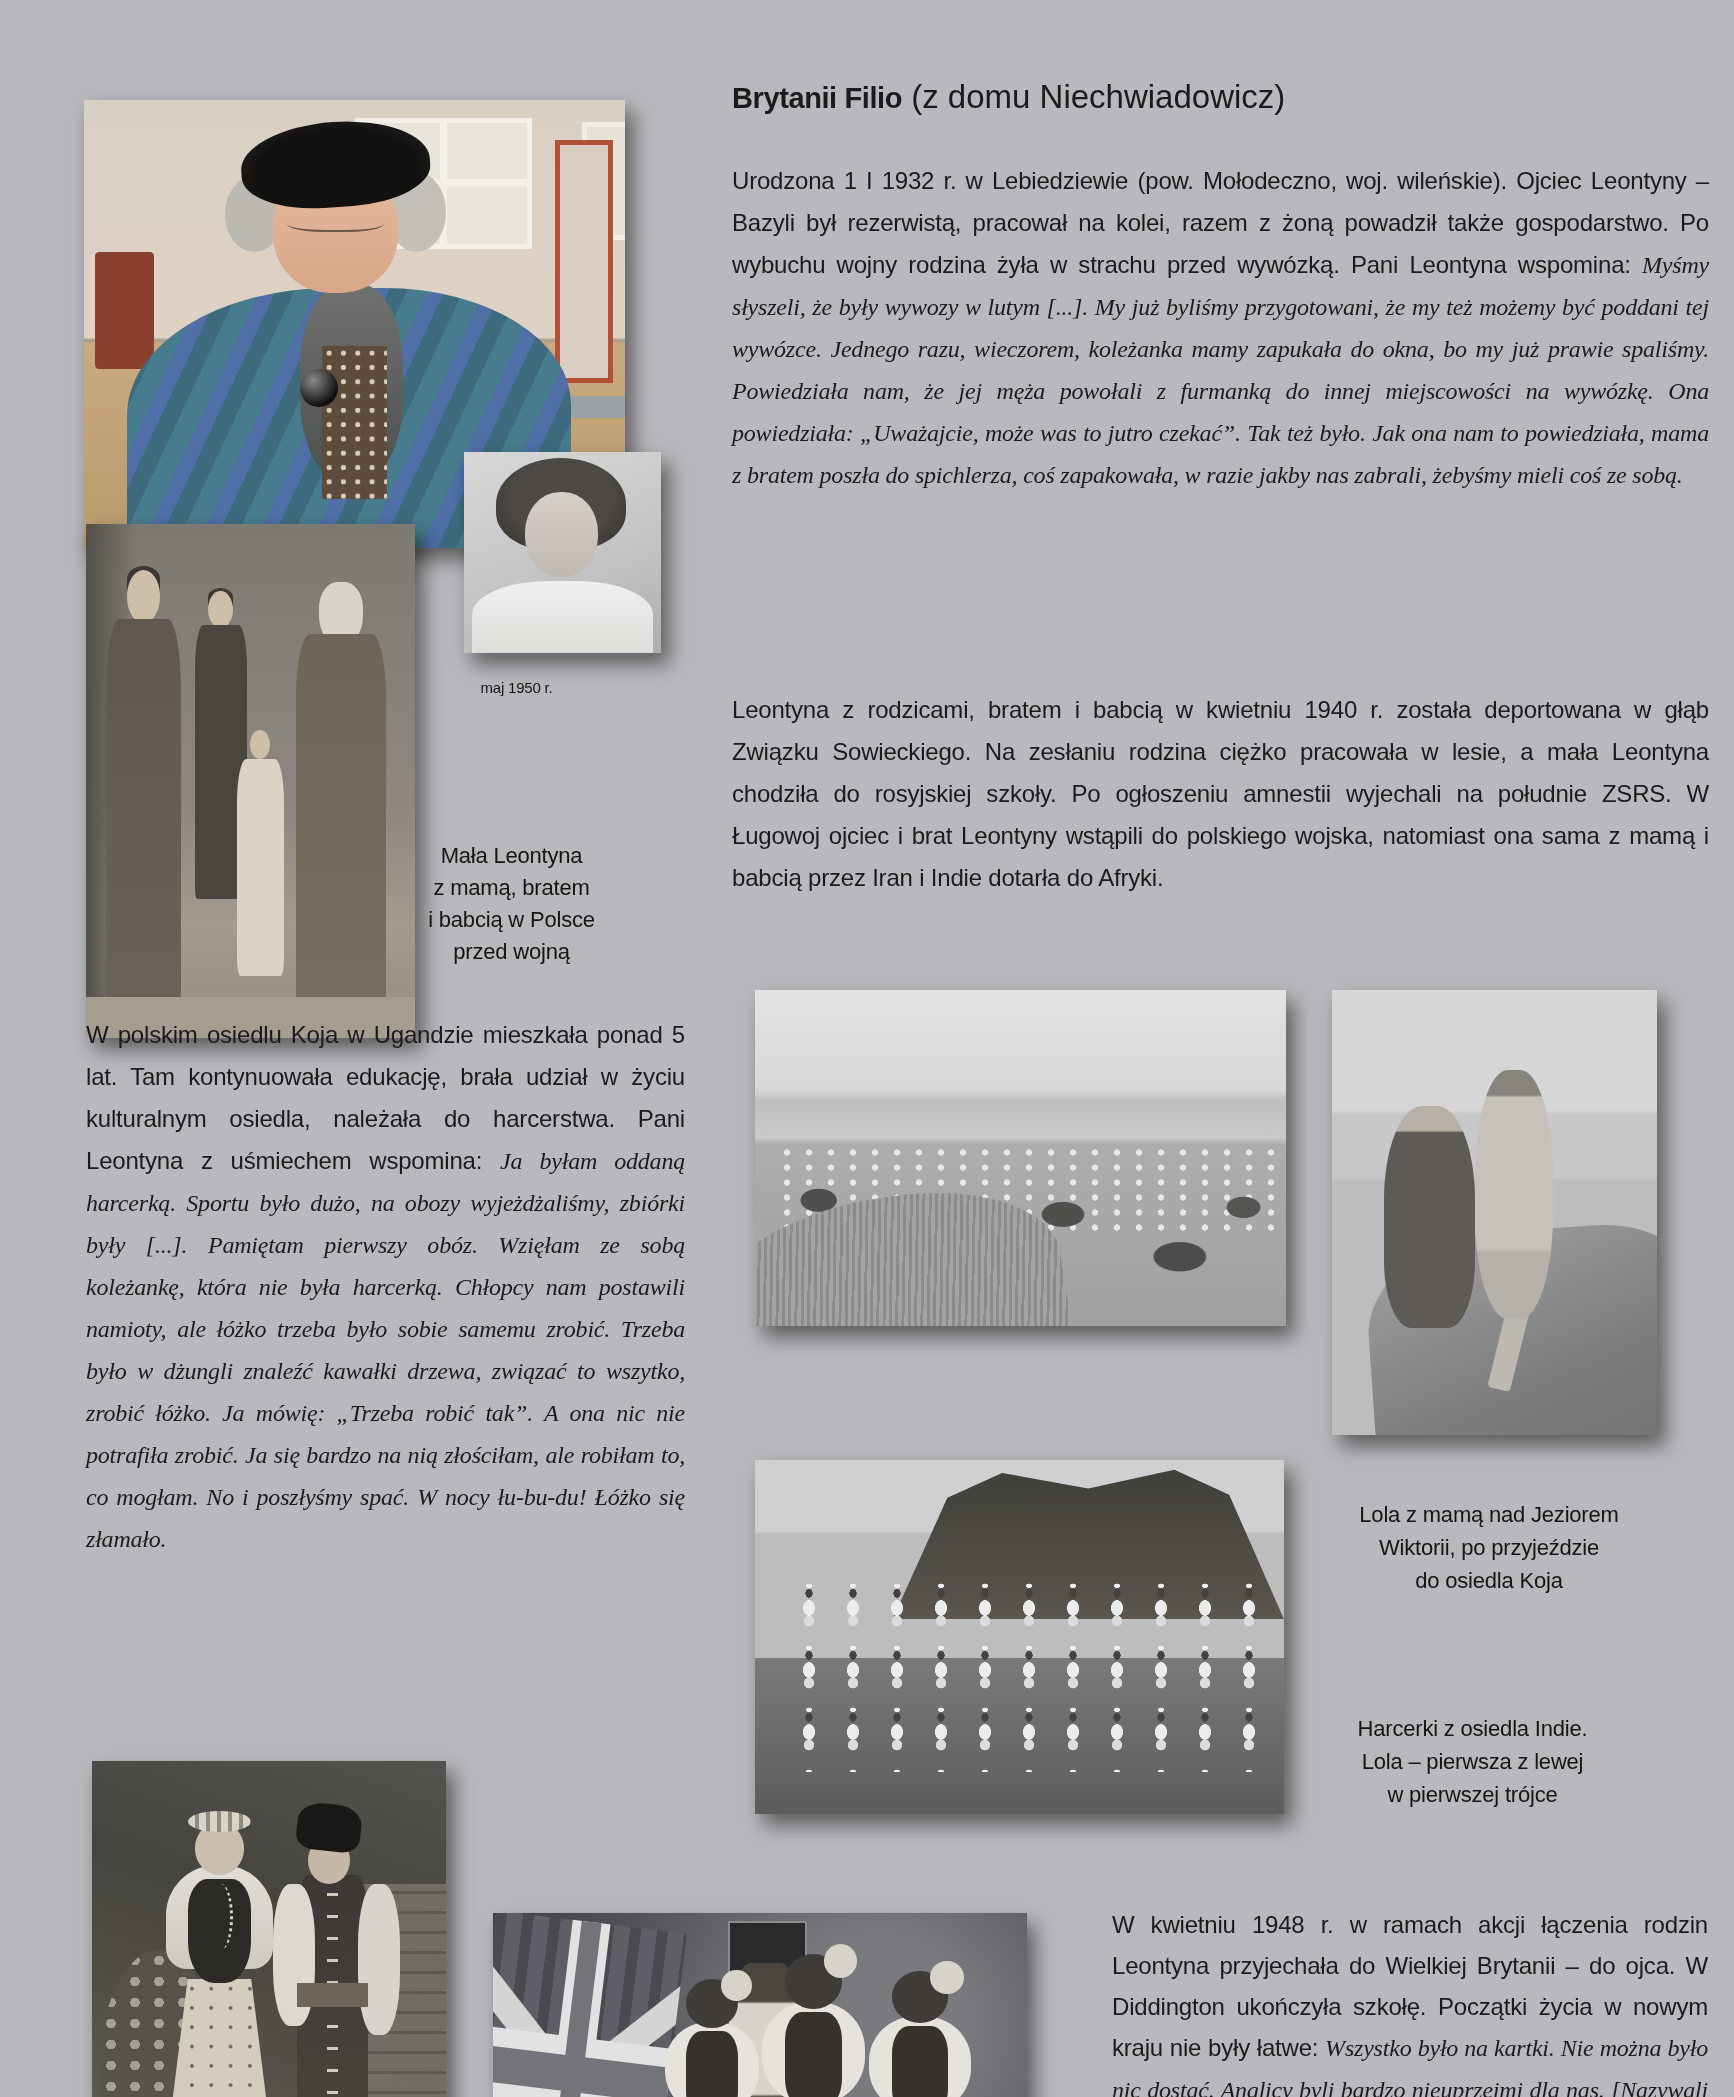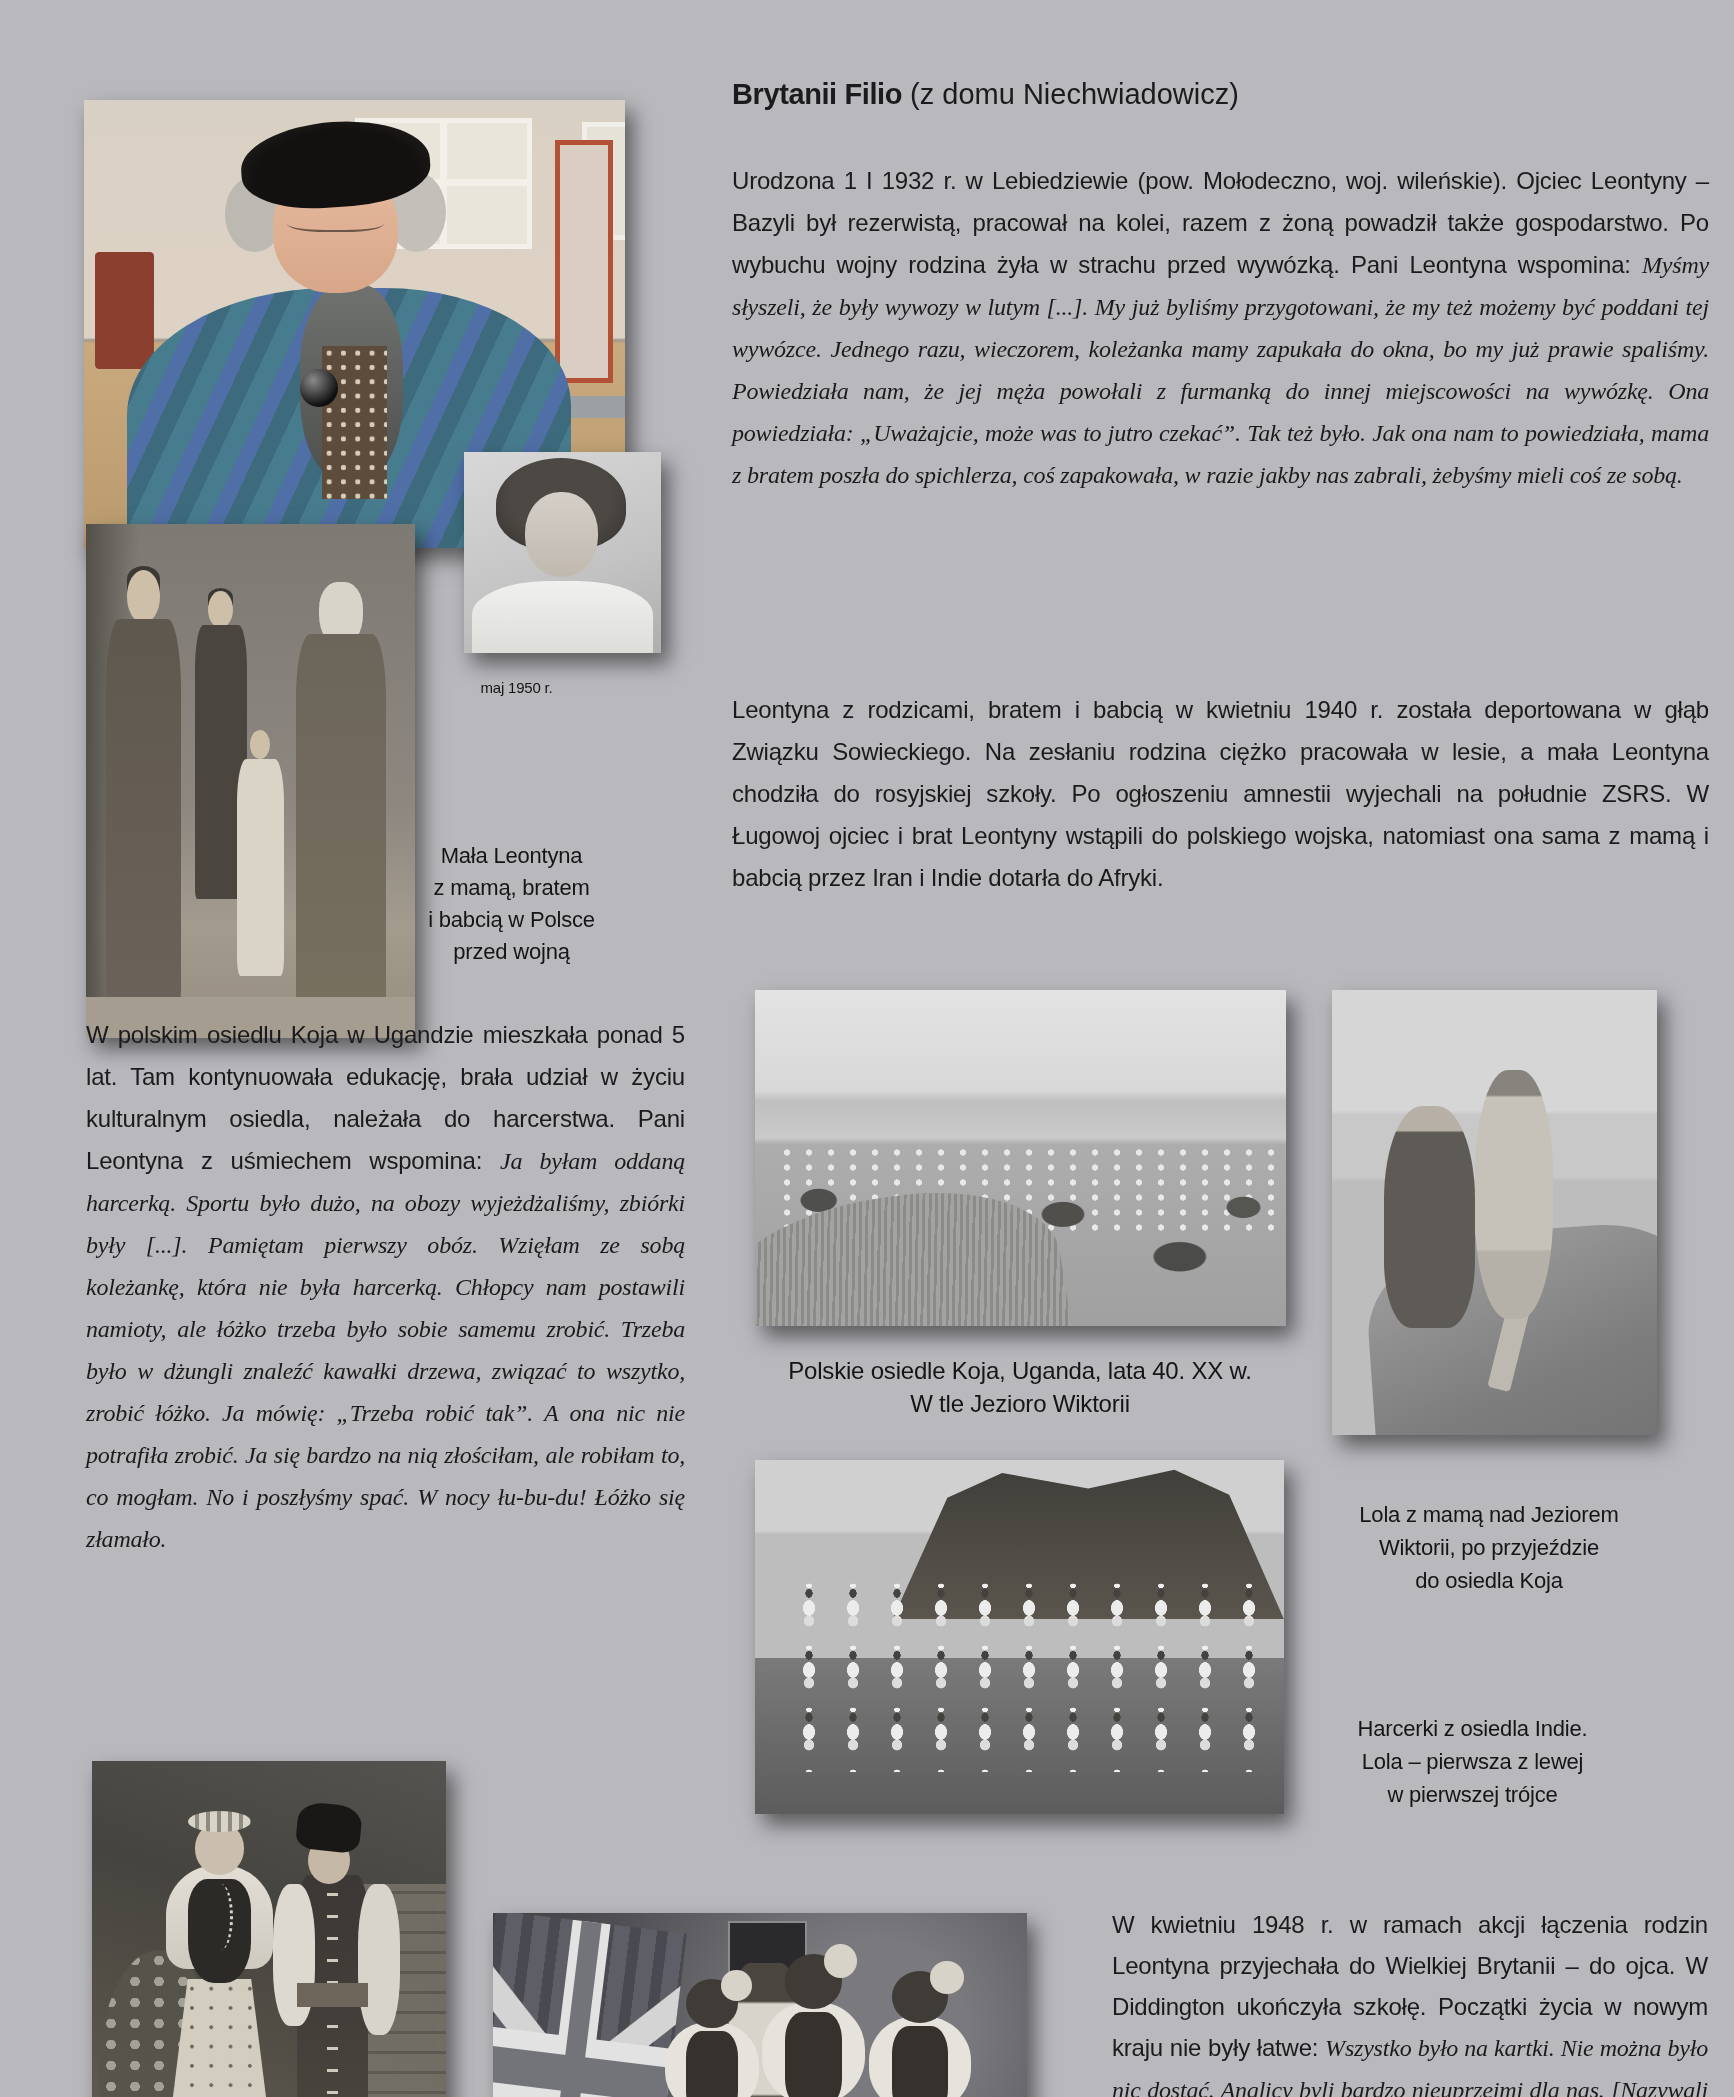--- a/index.html
+++ b/index.html
@@ -143,21 +143,21 @@
   .pd-blouse{position:absolute;left:10%;top:14%;width:80%;height:30%;background:#e6e3dc;border-radius:46%;}
   .pd-vest{position:absolute;left:28%;top:17%;width:44%;height:28%;background:#35322e;border-radius:30%;}
   .pd-f1{left:30%;top:16%;width:22%;height:74%;}
   .pd-f2{left:48%;top:10%;width:24%;height:82%;}
   .pd-f3{left:68%;top:14%;width:24%;height:78%;}
   .pd-man{left:44%;top:12%;width:14%;height:66%;background:linear-gradient(180deg,#4a463f 0 14%,#d8d4cb 15% 48%,#55504a 49% 100%);border-radius:30% 30% 10% 10%;}
 
   
   .title{position:absolute;left:732px;top:78px;width:977px;white-space:nowrap;}
   .tname{font-weight:bold;font-size:29px;letter-spacing:-0.4px;}
-  .tmaiden{font-size:29px;}
+  .tmaiden{font-size:33px;}
 
   .para{position:absolute;margin:0;text-align:justify;font-size:24px;line-height:42px;letter-spacing:-0.2px;}
   #para-intro{left:732px;top:160px;width:977px;}
   #para-deport{left:732px;top:689px;width:977px;}
   #para-uganda{left:86px;top:1014px;width:599px;}
   #para-britain{left:1112px;top:1904px;width:596px;line-height:41px;}
   .it{font-style:italic;font-family:Liberation Serif, serif;}
 
   .caption{position:absolute;white-space:pre-line;text-align:center;
            font-size:22px;line-height:33px;color:#151515;letter-spacing:-0.2px;}
@@ -232,22 +232,20 @@
   </div>
   <p class="para" id="para-intro"><span>Urodzona 1 I 1932 r. w Lebiedziewie (pow. Mołodeczno, woj. wileńskie). Ojciec Leontyny – Bazyli był rezerwistą, pracował na kolei, razem z żoną powadził także gospodarstwo. Po wybuchu wojny rodzina żyła w strachu przed wywózką. Pani Leontyna wspomina: </span><span class="it">Myśmy słyszeli, że były wywozy w lutym [...]. My już byliśmy przygotowani, że my też możemy być poddani tej wywózce. Jednego razu, wieczorem, koleżanka mamy zapukała do okna, bo my już prawie spaliśmy. Powiedziała nam, że jej męża powołali z furmanką do innej miejscowości na wywózkę. Ona powiedziała: „Uważajcie, może was to jutro czekać”. Tak też było. Jak ona nam to powiedziała, mama z bratem poszła do spichlerza, coś zapakowała, w razie jakby nas zabrali, żebyśmy mieli coś ze sobą.</span></p>
   <p class="para" id="para-deport"><span>Leontyna z rodzicami, bratem i babcią w kwietniu 1940 r. została deportowana w głąb Związku Sowieckiego. Na zesłaniu rodzina ciężko pracowała w lesie, a mała Leontyna chodziła do rosyjskiej szkoły. Po ogłoszeniu amnestii wyjechali na południe ZSRS. W Ługowoj ojciec i brat Leontyny wstąpili do polskiego wojska, natomiast ona sama z mamą i babcią przez Iran i Indie dotarła do Afryki.</span></p>
   <p class="para" id="para-uganda"><span>W polskim osiedlu Koja w Ugandzie mieszkała ponad 5 lat. Tam kontynuowała edukację, brała udział w życiu kulturalnym osiedla, należała do harcerstwa. Pani Leontyna z uśmiechem wspomina: </span><span class="it">Ja byłam oddaną harcerką. Sportu było dużo, na obozy wyjeżdżaliśmy, zbiórki były [...]. Pamiętam pierwszy obóz. Wzięłam ze sobą koleżankę, która nie była harcerką. Chłopcy nam postawili namioty, ale łóżko trzeba było sobie samemu zrobić. Trzeba było w dżungli znaleźć kawałki drzewa, związać to wszytko, zrobić łóżko. Ja mówię: „Trzeba robić tak”. A ona nic nie potrafiła zrobić. Ja się bardzo na nią złościłam, ale robiłam to, co mogłam. No i poszłyśmy spać. W nocy łu-bu-du! Łóżko się złamało.</span></p>
 
   <div class="photo" id="ph-koja">
     <div class="abs pk-huts"></div>
     <div class="abs pk-trees"></div>
     <div class="abs pk-grass"></div>
   </div>
-  <div class="caption" id="cap-koja">Polskie osiedle Koja, Uganda, lata 40. XX w.
-W tle Jezioro Wiktorii</div>
 
   <div class="photo" id="ph-lola">
     <div class="abs pl-rock"></div>
     <div class="abs pl-legs"></div>
     <div class="abs pl-mom"></div>
     <div class="abs pl-girl"></div>
   </div>
   <div class="caption" id="cap-lola">Lola z mamą nad Jeziorem
 Wiktorii, po przyjeździe
 do osiedla Koja</div>

